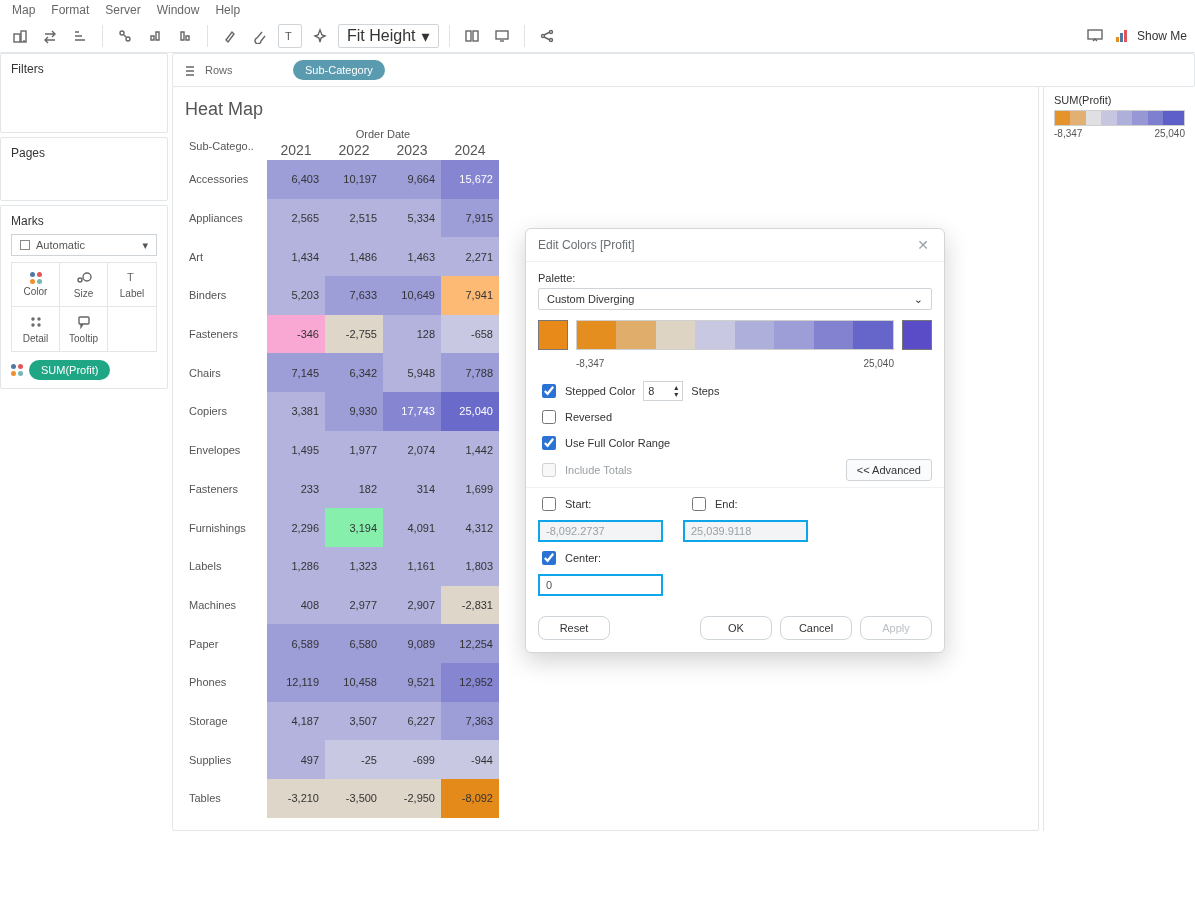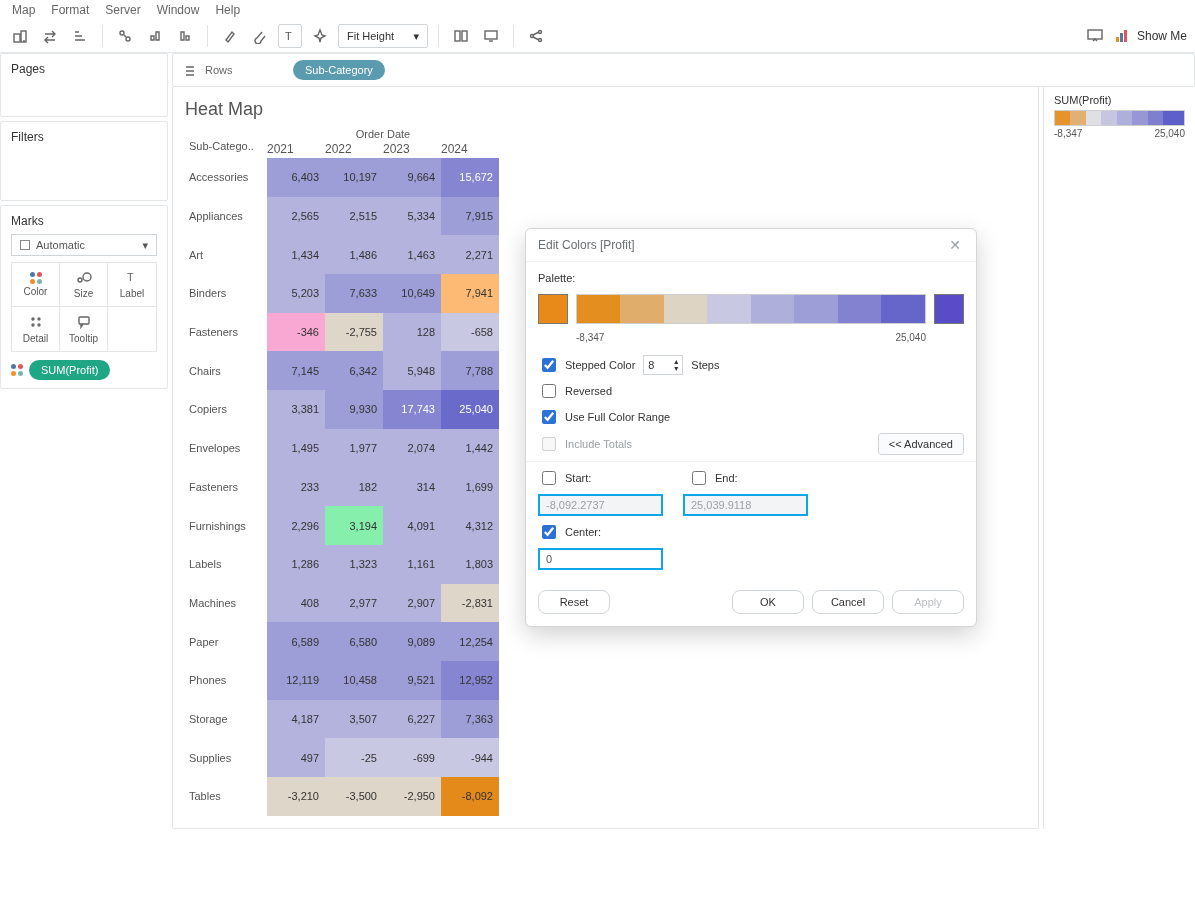--- a/index.html
+++ b/index.html
@@ -2,21 +2,21 @@
 <html><head>
 <meta charset="utf-8">
 <style>
 *{box-sizing:border-box;font-family:"Segoe UI",Tahoma,Arial,sans-serif}
 body{margin:0;background:#fff;color:#333;font-size:12px;width:1195px;height:906px;overflow:hidden;position:relative}
 .menubar{display:flex;align-items:center;padding:3px 12px;gap:16px;color:#666;font-size:12px}
 .menubar span{cursor:default}
 .toolbar{display:flex;align-items:center;padding:4px 8px;gap:6px;border-bottom:1px solid #e4e7e9}
 .tb-btn{display:flex;align-items:center;justify-content:center;width:24px;height:24px;color:#555;border-radius:2px}
 .tb-sep{width:1px;height:22px;background:#e0e3e5;margin:0 4px}
-.fit-select{display:flex;align-items:center;gap:6px;border:1px solid #cfd4d8;height:24px;padding:0 8px;border-radius:2px;font-size:11px;color:#333;min-width:90px;justify-content:space-between}
+.fit-select{display:flex;align-items:center;gap:6px;border:1px solid #cfd4d8;height:24px;padding:0 8px;border-radius:2px;font-size:16px;color:#333;min-width:90px;justify-content:space-between}
 .showme{margin-left:auto;display:flex;align-items:center;gap:8px;font-size:12px;color:#333}
 .showme-bars{display:flex;gap:8px;align-items:center}
 .main{display:flex;gap:4px}
 .leftcol{width:168px;display:flex;flex-direction:column;gap:4px}
 .panel{border:1px solid #e2e6e8;border-radius:2px;padding:8px 10px}
 .panel-title{font-size:12px;color:#333;margin-bottom:2px}
 .shelf-area{flex:1;display:flex;flex-direction:column}
 .shelf{display:flex;align-items:center;border:1px solid #e2e6e8;height:34px;padding:0 10px;border-radius:2px;margin-bottom:-1px}
 .shelf-label{display:flex;align-items:center;gap:8px;min-width:110px;color:#666;font-size:11px}
 .pill{display:inline-flex;align-items:center;gap:6px;background:#5a9bb0;color:#fff;height:20px;padding:0 12px;border-radius:10px;font-size:11px}
@@ -27,29 +27,29 @@
 .marks-cell:nth-child(3n){border-right:none}
 .marks-cell:nth-last-child(-n+3){border-bottom:none}
 .sum-pill-row{display:flex;align-items:center;gap:6px;margin-top:8px}
 .color-dots{display:grid;grid-template-columns:5px 5px;grid-auto-rows:5px;gap:2px}
 .color-dots span{width:5px;height:5px;border-radius:50%}
 .viz{flex:1;border:1px solid #e2e6e8;border-radius:2px;padding:8px 12px 12px;margin-right:4px;position:relative}
 .viz-title{font-size:18px;color:#555;margin:4px 0 8px}
 .heat-wrap{margin-left:4px}
 .heat-corner{width:78px}
 .year-row{display:flex}
-.year-cell{width:58px;font-size:12px;color:#555;padding:2px 0}
+.year-cell{width:58px;text-align:center;font-size:14px;color:#555;padding:2px 0}
 .hm-row{display:flex;height:38.7px;align-items:stretch}
 .hm-label{width:78px;font-size:11px;color:#555;display:flex;align-items:center}
 .hm-cell{width:58px;display:flex;align-items:center;justify-content:flex-end;padding:0 6px 0 0;font-size:11px;color:#333}
 .legend{width:152px;border-left:1px solid #e2e6e8;padding:8px 10px}
 .legend-title{font-size:11px;color:#333;margin-bottom:4px}
 .legend-bar{height:16px;border:1px solid #cfcfcf;background:linear-gradient(90deg,#e4942b 0%,#e4942b 12%,#e2b073 12%,#e2b073 24%,#e0e0e4 24%,#e0e0e4 36%,#c6c6e1 36%,#c6c6e1 48%,#afafdb 48%,#afafdb 60%,#9797d5 60%,#9797d5 72%,#7f7fcf 72%,#7f7fcf 84%,#5f5fc9 84%)}
 .legend-labels{display:flex;justify-content:space-between;font-size:10px;color:#555;margin-top:2px}
-.dialog{position:absolute;left:525px;top:228px;width:452px;background:#fff;border:1px solid #d2d6d9;border-radius:6px;box-shadow:0 8px 24px rgba(0,0,0,.18)}
+.dialog{position:absolute;left:525px;top:228px;width:420px;background:#fff;border:1px solid #d2d6d9;border-radius:6px;box-shadow:0 8px 24px rgba(0,0,0,.18)}
 .dlg-head{display:flex;justify-content:space-between;align-items:center;padding:8px 12px;border-bottom:1px solid #eef0f2;color:#6a6f74;font-size:12px}
 .dlg-close{color:#9aa0a5;font-size:14px;width:18px;text-align:center}
 .dlg-body{padding:10px 12px 6px}
 .dlg-row{display:flex;align-items:center;gap:8px;margin:6px 0}
 .dlg-select{flex:1;border:1px solid #cfd4d8;height:22px;display:flex;align-items:center;justify-content:space-between;padding:0 8px;font-size:11px;color:#333;border-radius:2px}
 .swatch{width:30px;height:30px;border:1px solid #777}
 .mid-bar{flex:1;height:30px;border:1px solid #cfcfcf;background:linear-gradient(90deg,#e38e1f 0,#e38e1f 12.5%,#e1ad6b 12.5%,#e1ad6b 25%,#ddd4c4 25%,#ddd4c4 37.5%,#c8c8e3 37.5%,#c8c8e3 50%,#afafdb 50%,#afafdb 62.5%,#9d9dd8 62.5%,#9d9dd8 75%,#8282d1 75%,#8282d1 87.5%,#6666ca 87.5%)}
 .range-labels{display:flex;justify-content:space-between;font-size:10px;color:#555;padding:2px 38px 6px}
 .chk{display:flex;align-items:center;gap:6px;font-size:11px;color:#333}
 .chk input[type=checkbox]{width:14px;height:14px;accent-color:#2a73d4}
@@ -171,26 +171,26 @@
           <rect x="9" y="1" width="3" height="12" fill="#e15759"></rect>
         </svg>
       <span>Show Me</span>
     </div>
   </div>
 </div>
 
 <div class="main">
   <div class="leftcol">
     <div class="panel">
+        <div class="panel-title">Filters</div>
+        <div style="height:46px"></div>
+      </div>
+    <div class="panel">
         <div class="panel-title">Pages</div>
         <div style="height:30px"></div>
-      </div>
-    <div class="panel">
-        <div class="panel-title">Filters</div>
-        <div style="height:46px"></div>
       </div>
     <div class="panel marks-body">
       <div class="panel-title">Marks</div>
       <div class="type-select">
         <span style="display:flex;gap:6px;align-items:center">
             <span style="width:10px;height:10px;border:1px solid #888"></span>
             <span>Automatic</span>
           </span>
         <span>▾</span>
       </div>
@@ -409,20 +409,24 @@
   </div>
 </div>
 
 <div class="dialog">
   <div class="dlg-head">
     <span>Edit Colors [Profit]</span>
     <span class="dlg-close">✕</span>
   </div>
   <div class="dlg-body">
     <div style="font-size:11px;color:#333;margin-bottom:4px">Palette:</div>
+    <div class="dlg-select">
+      <span>Custom Diverging</span>
+      <span>⌄</span>
+    </div>
     <div class="dlg-row" style="margin-top:10px">
       <div class="swatch" style="background:#e78a1a"></div>
       <div class="mid-bar"></div>
       <div class="swatch" style="background:#5a4bc7"></div>
     </div>
     <div class="range-labels">
         <span>-8,347</span>
         <span>25,040</span>
       </div>
 

